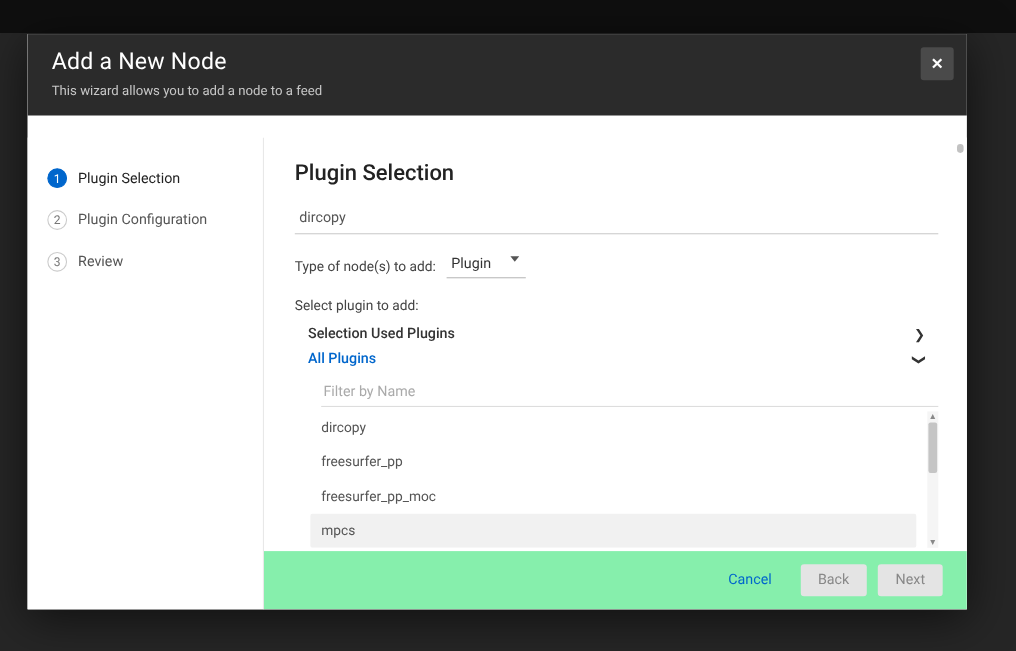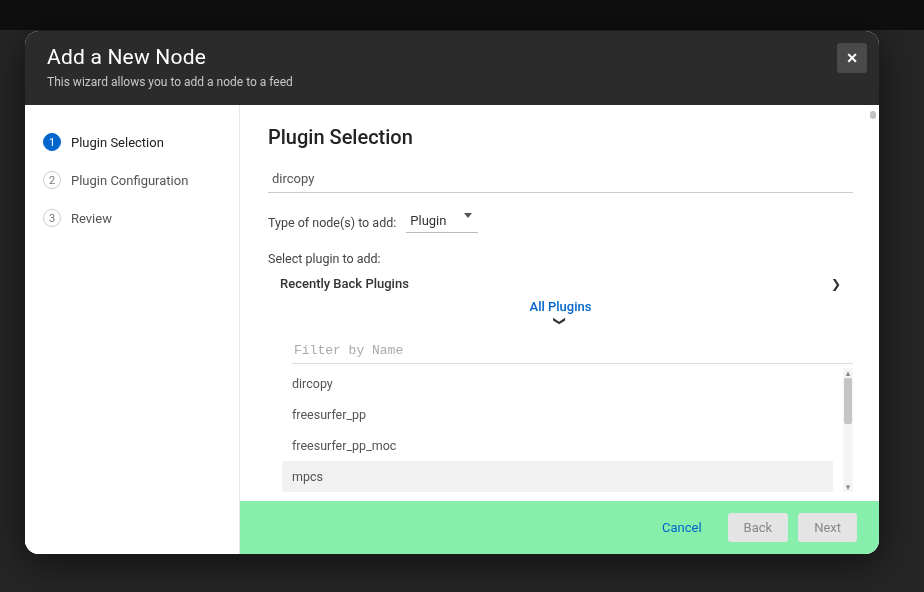--- a/index.html
+++ b/index.html
@@ -4,24 +4,25 @@
 <style>
   * { box-sizing: border-box; margin: 0; padding: 0; font-family: -apple-system, BlinkMacSystemFont, "Segoe UI", Roboto, Arial, sans-serif; }
   body { background: #1a1a1a; width: 924px; height: 592px; overflow: hidden; position: relative; }
   .backdrop { position: absolute; inset: 0; background: #262626; }
   .backdrop-top { position:absolute; top:0; left:0; right:0; height:30px; background:#0f0f0f; }
   .modal {
     position: absolute;
     left: 25px; top: 31px;
     width: 854px; height: 523px;
     background: #fff;
-    border-radius: 14px;
+    border-radius: 0;
     box-shadow: 0 8px 40px rgba(0,0,0,0.6);
     display: flex; flex-direction: column;
     overflow: hidden;
+    gap: 20px;
   }
   .modal-header {
     background: #2b2b2b;
     color: #fff;
     padding: 14px 22px 16px 22px;
     position: relative;
   }
   .modal-header h1 { font-size: 21px; font-weight: 400; letter-spacing: 0.2px; margin-bottom: 6px; }
   .modal-header p { font-size: 12px; color: #c7c7c7; font-weight: 400; }
   .close-btn {
@@ -75,26 +76,26 @@
   .caret-down {
     width:0; height:0; border-left:4px solid transparent; border-right:4px solid transparent;
     border-top:5px solid #555;
   }
   .accordion { }
   .acc-row {
     display:flex; align-items:center; justify-content:space-between;
     padding:4px 12px; font-size:13px; cursor:pointer;
   }
   .acc-row.recent { color:#333; font-weight:500; }
-  .acc-row.all { color:#0066cc; font-weight:500;flex-direction:column; }
+  .acc-row.all { color:#0066cc; font-weight:500; }
   .chev { font-size:12px; color:#333; }
   .filter-input {
     width: calc(100% - 24px); margin: 6px 0 4px 24px;
     border:none; border-bottom:1px solid #ddd;
-    padding:5px 2px; font-size:13px; color:#8b5cf6; background:transparent;font-family:Liberation Mono, monospace;
+    padding:5px 2px; font-size:13px; color:#8b5cf6; background:transparent;
   }
   .filter-input::placeholder { color:#aaa; }
   .plugin-list-wrap { position:relative; margin-left:14px; }
   .plugin-list { max-height:160px; overflow:hidden; position:relative; padding-right:20px; }
   .plugin-item {
     padding:8px 10px; font-size:12.5px; color:#555; cursor:pointer;
     border-radius:2px;
   }
   .plugin-item.hover { background:#f1f1f1; }
   .list-scroll-track {
@@ -165,21 +166,21 @@
           <div class="select-wrap">
             <span>Plugin</span>
             <span class="caret-down"></span>
           </div>
         </div>
 
         <label class="field-label">Select plugin to add:</label>
 
         <div class="accordion">
           <div class="acc-row recent">
-            <span>Recently Back Plugins</span>
+            <span>Selection Used Plugins</span>
             <span class="chev">❯</span>
           </div>
           <div class="acc-row all">
             <span>All Plugins</span>
             <span class="chev" style="transform:rotate(90deg); color:#333;">❯</span>
           </div>
 
           <input class="filter-input" placeholder="Filter by Name" style="">
 
           <div class="plugin-list-wrap">

